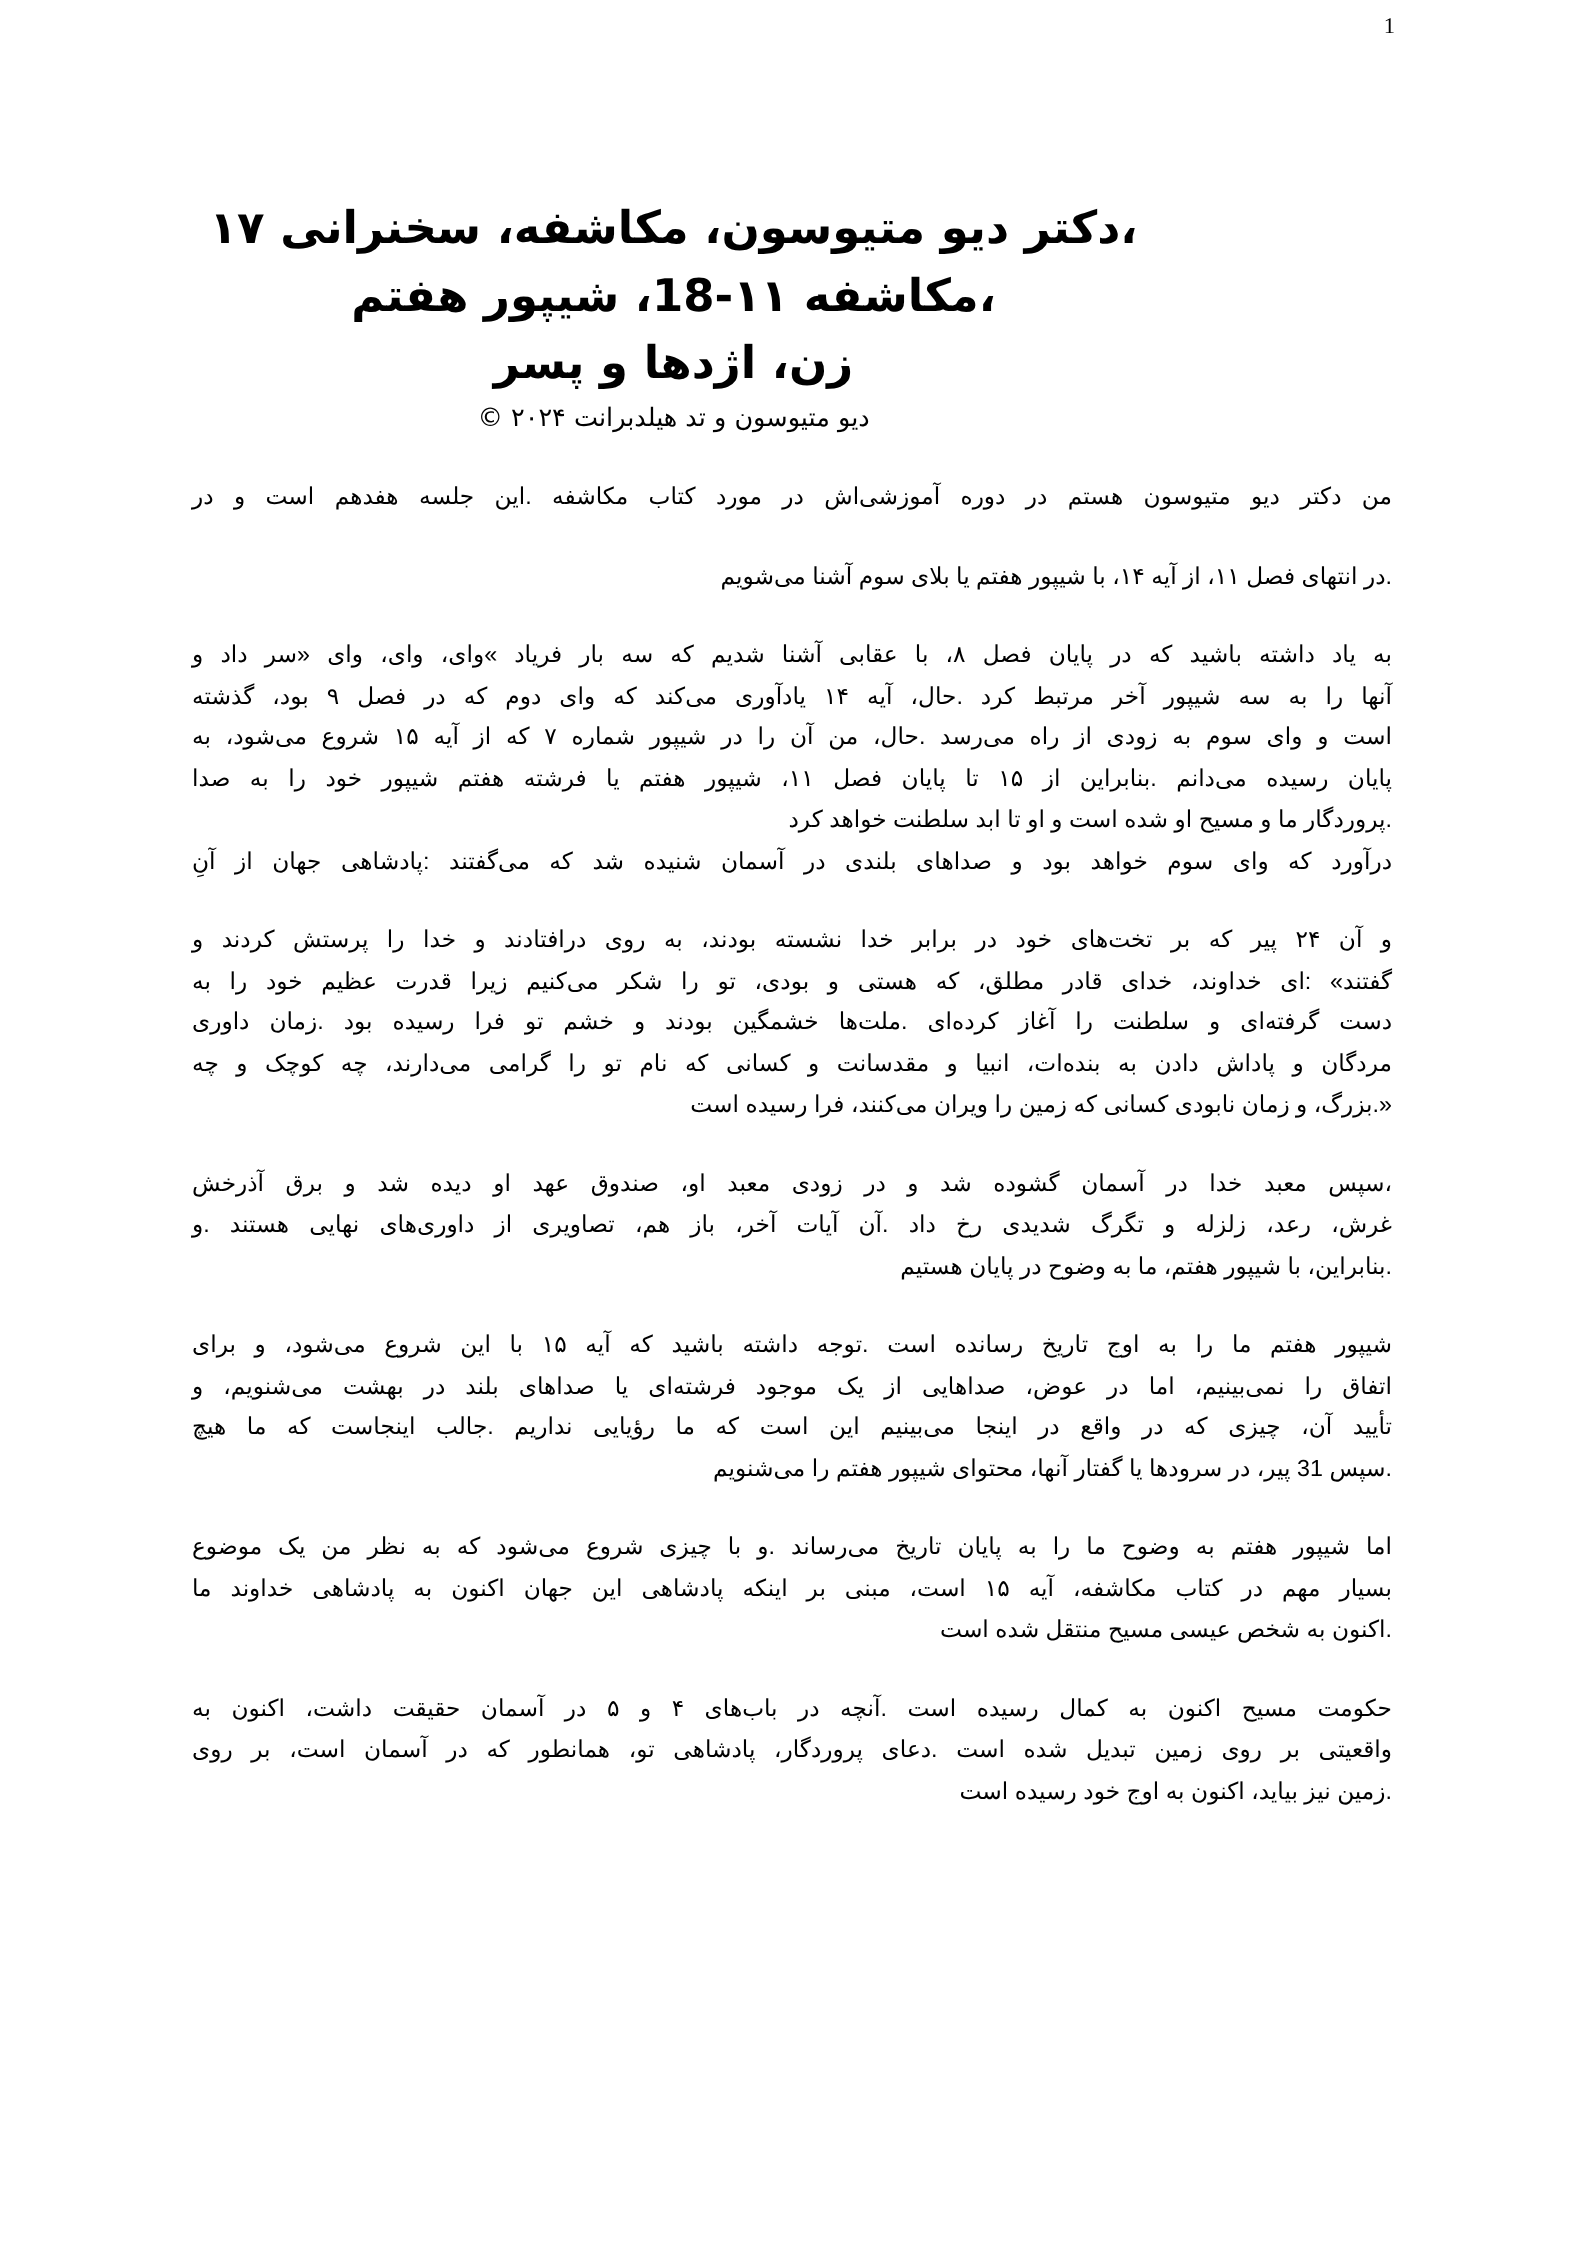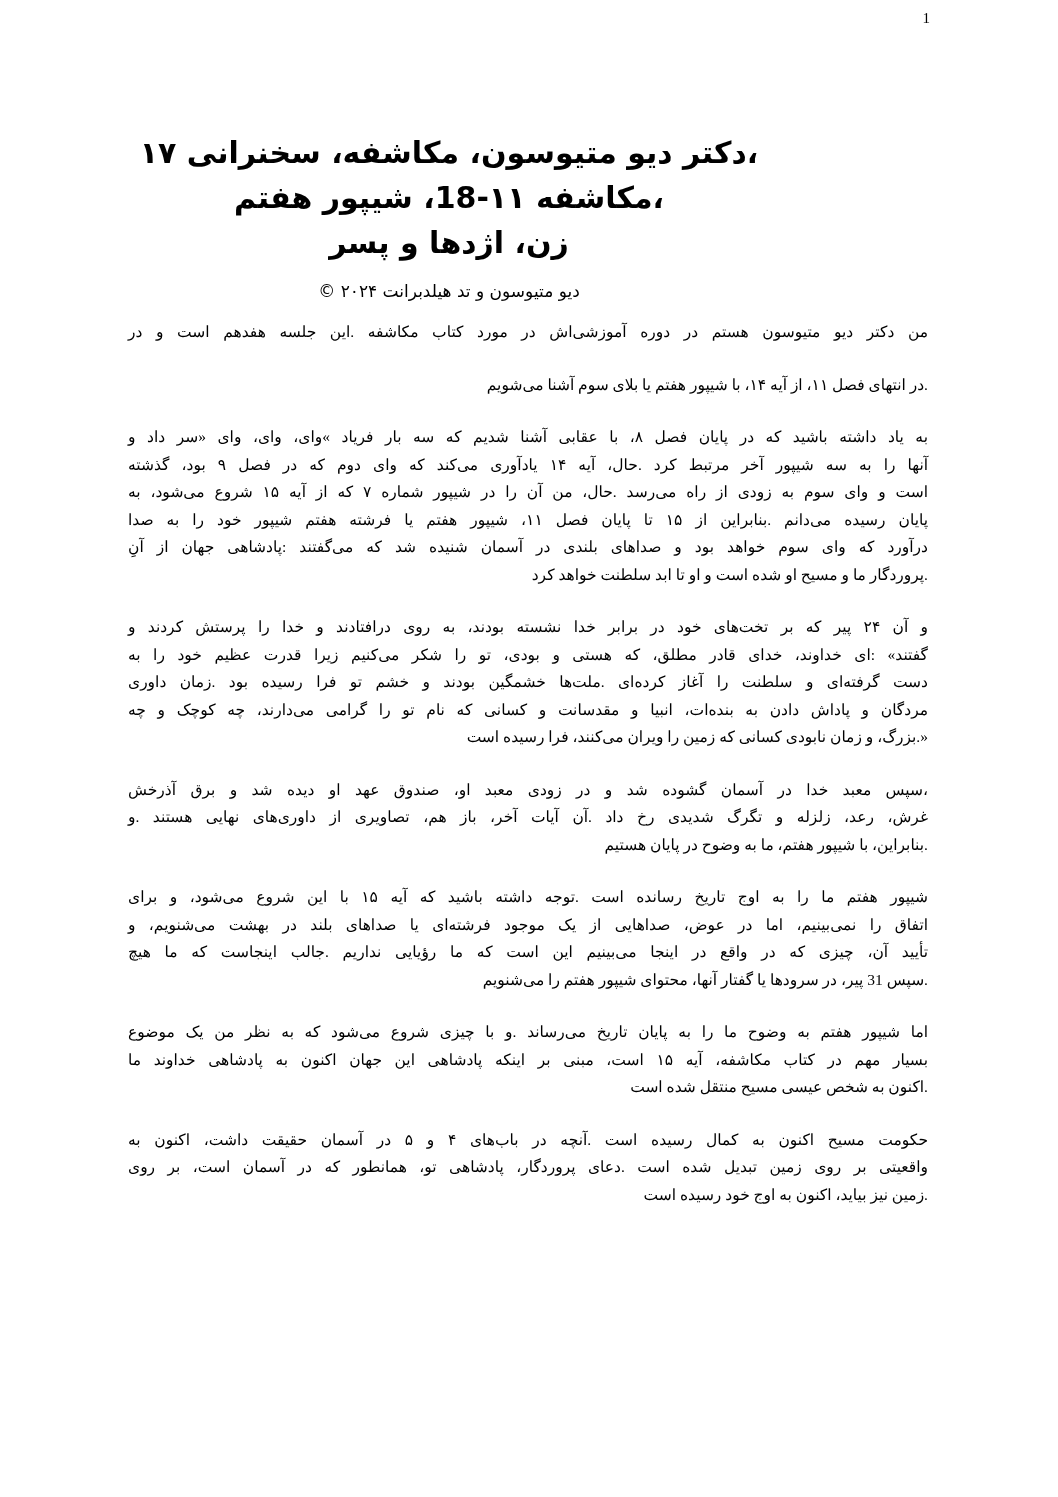--- a/index.html
+++ b/index.html
@@ -1,23 +1,23 @@
 <!DOCTYPE html>
 <html><head>
 <meta charset="utf-8">
 <style>
   html, body { margin: 0; padding: 0; background: #ffffff; }
   body { width: 1058px; height: 1497px; position: relative; overflow: hidden; color: #000; }
   .page-number { position: absolute; top: 10px; right: 128px; font-family: "Liberation Serif", serif; font-size: 15px; }
   .title-block { position: absolute; top: 130px; left: 0; width: 898px; text-align: center; }
   .title-line { font-family: "DejaVu Sans", sans-serif; font-weight: bold; font-size: 30px; line-height: 45px; direction: rtl; unicode-bidi: plaintext; }
-  .subtitle { font-family: "DejaVu Sans", sans-serif; font-size: 17px; line-height: 28px; margin-top: 12px; direction: rtl; }
+  .subtitle { font-family: "DejaVu Sans", sans-serif; font-size: 17px; line-height: 28px; margin-top: 0px; direction: rtl; }
   .body { position: absolute; top: 318px; left: 128px; width: 800px; }
   .para { margin: 0 0 25px 0; }
-  .line { font-family: Liberation Serif, serif; font-size: 15.5px; line-height: 27.5px; text-align: right; direction: rtl; white-space: nowrap; overflow: visible; }
+  .line { font-family: Liberation Sans, sans-serif; font-size: 15.5px; line-height: 27.5px; text-align: right; direction: rtl; white-space: nowrap; overflow: visible; }
   .line.justify { text-align-last: justify; text-align: justify; }
 </style>
 </head>
 <body>
 
 <div class="page-number">1</div>
 
 <div class="title-block">
   <div class="title-line">،دکتر دیو متیوسون، مکاشفه، سخنرانی ۱۷</div>
   <div class="title-line">،مکاشفه ۱۱-18، شیپور هفتم</div>
@@ -30,22 +30,22 @@
       <div class="line justify">من دکتر دیو متیوسون هستم در دوره آموزشی‌اش در مورد کتاب مکاشفه .این جلسه هفدهم است و در</div>
     </div>
     <div class="para">
       <div class="line">.در انتهای فصل ۱۱، از آیه ۱۴، با شیپور هفتم یا بلای سوم آشنا می‌شویم</div>
     </div>
     <div class="para">
       <div class="line justify">به یاد داشته باشید که در پایان فصل ۸، با عقابی آشنا شدیم که سه بار فریاد »وای، وای، وای «سر داد و</div>
       <div class="line justify">آنها را به سه شیپور آخر مرتبط کرد .حال، آیه ۱۴ یادآوری می‌کند که وای دوم که در فصل ۹ بود، گذشته</div>
       <div class="line justify">است و وای سوم به زودی از راه می‌رسد .حال، من آن را در شیپور شماره ۷ که از آیه ۱۵ شروع می‌شود، به</div>
       <div class="line justify">پایان رسیده می‌دانم .بنابراین از ۱۵ تا پایان فصل ۱۱، شیپور هفتم یا فرشته هفتم شیپور خود را به صدا</div>
+      <div class="line">.پروردگار ما و مسیح او شده است و او تا ابد سلطنت خواهد کرد</div>
       <div class="line justify">درآورد که وای سوم خواهد بود و صداهای بلندی در آسمان شنیده شد که می‌گفتند :پادشاهی جهان از آنِ</div>
-      <div class="line">.پروردگار ما و مسیح او شده است و او تا ابد سلطنت خواهد کرد</div>
     </div>
     <div class="para">
       <div class="line justify">و آن ۲۴ پیر که بر تخت‌های خود در برابر خدا نشسته بودند، به روی درافتادند و خدا را پرستش کردند و</div>
       <div class="line justify">گفتند» :ای خداوند، خدای قادر مطلق، که هستی و بودی، تو را شکر می‌کنیم زیرا قدرت عظیم خود را به</div>
       <div class="line justify">دست گرفته‌ای و سلطنت را آغاز کرده‌ای .ملت‌ها خشمگین بودند و خشم تو فرا رسیده بود .زمان داوری</div>
       <div class="line justify">مردگان و پاداش دادن به بنده‌ات، انبیا و مقدسانت و کسانی که نام تو را گرامی می‌دارند، چه کوچک و چه</div>
       <div class="line">«.بزرگ، و زمان نابودی کسانی که زمین را ویران می‌کنند، فرا رسیده است</div>
     </div>
     <div class="para">
       <div class="line justify">،سپس معبد خدا در آسمان گشوده شد و در زودی معبد او، صندوق عهد او دیده شد و برق آذرخش</div>

